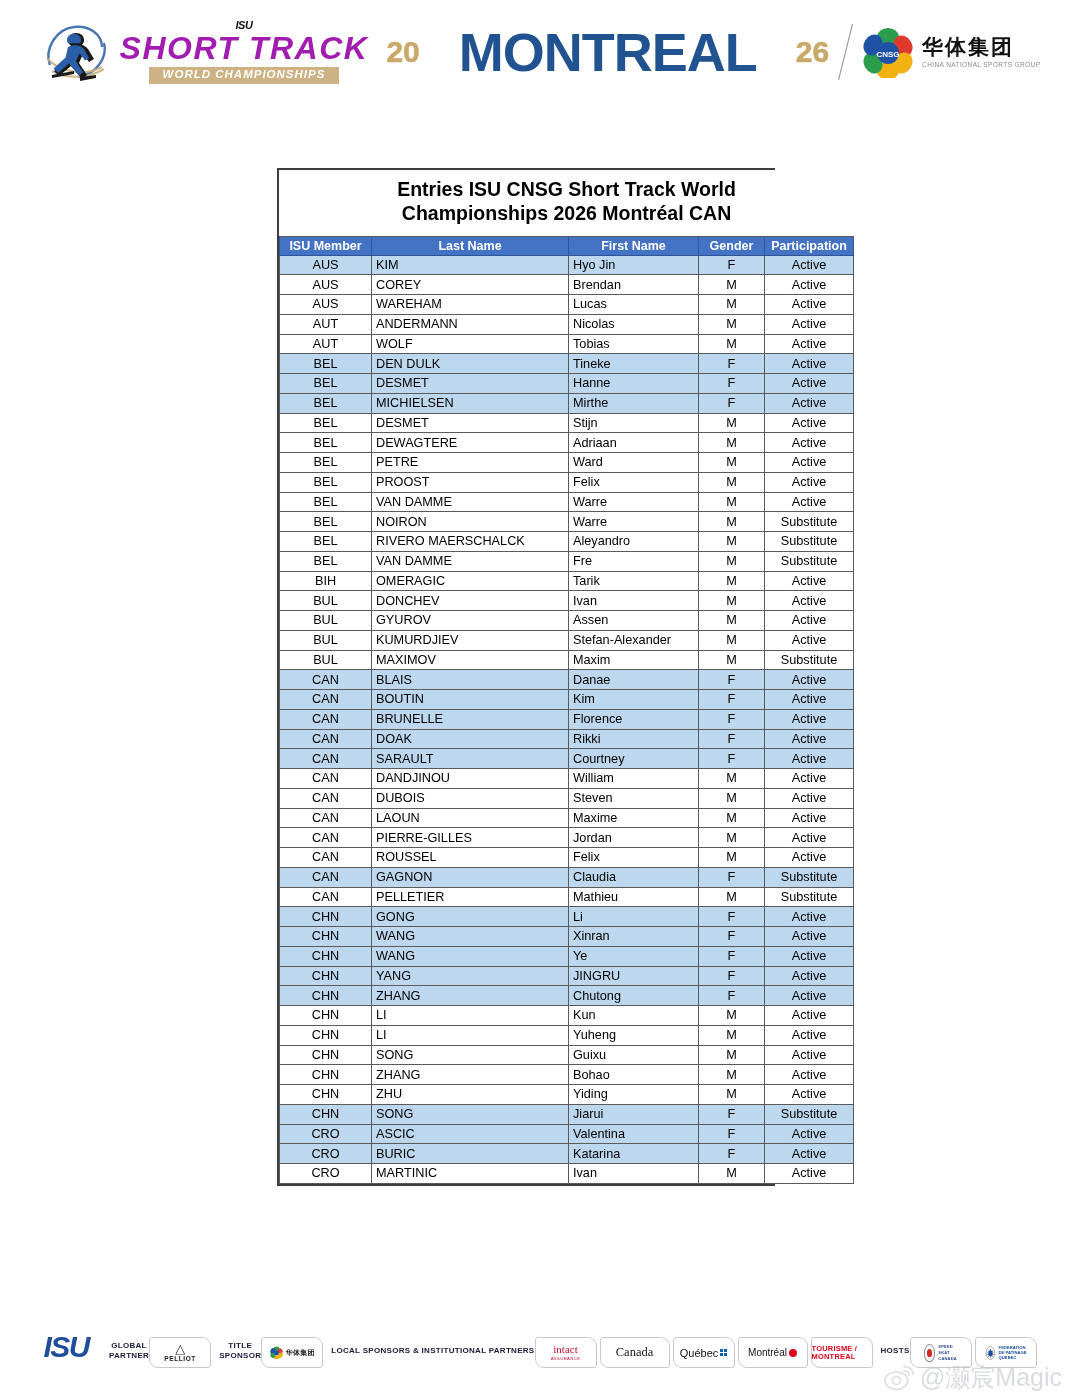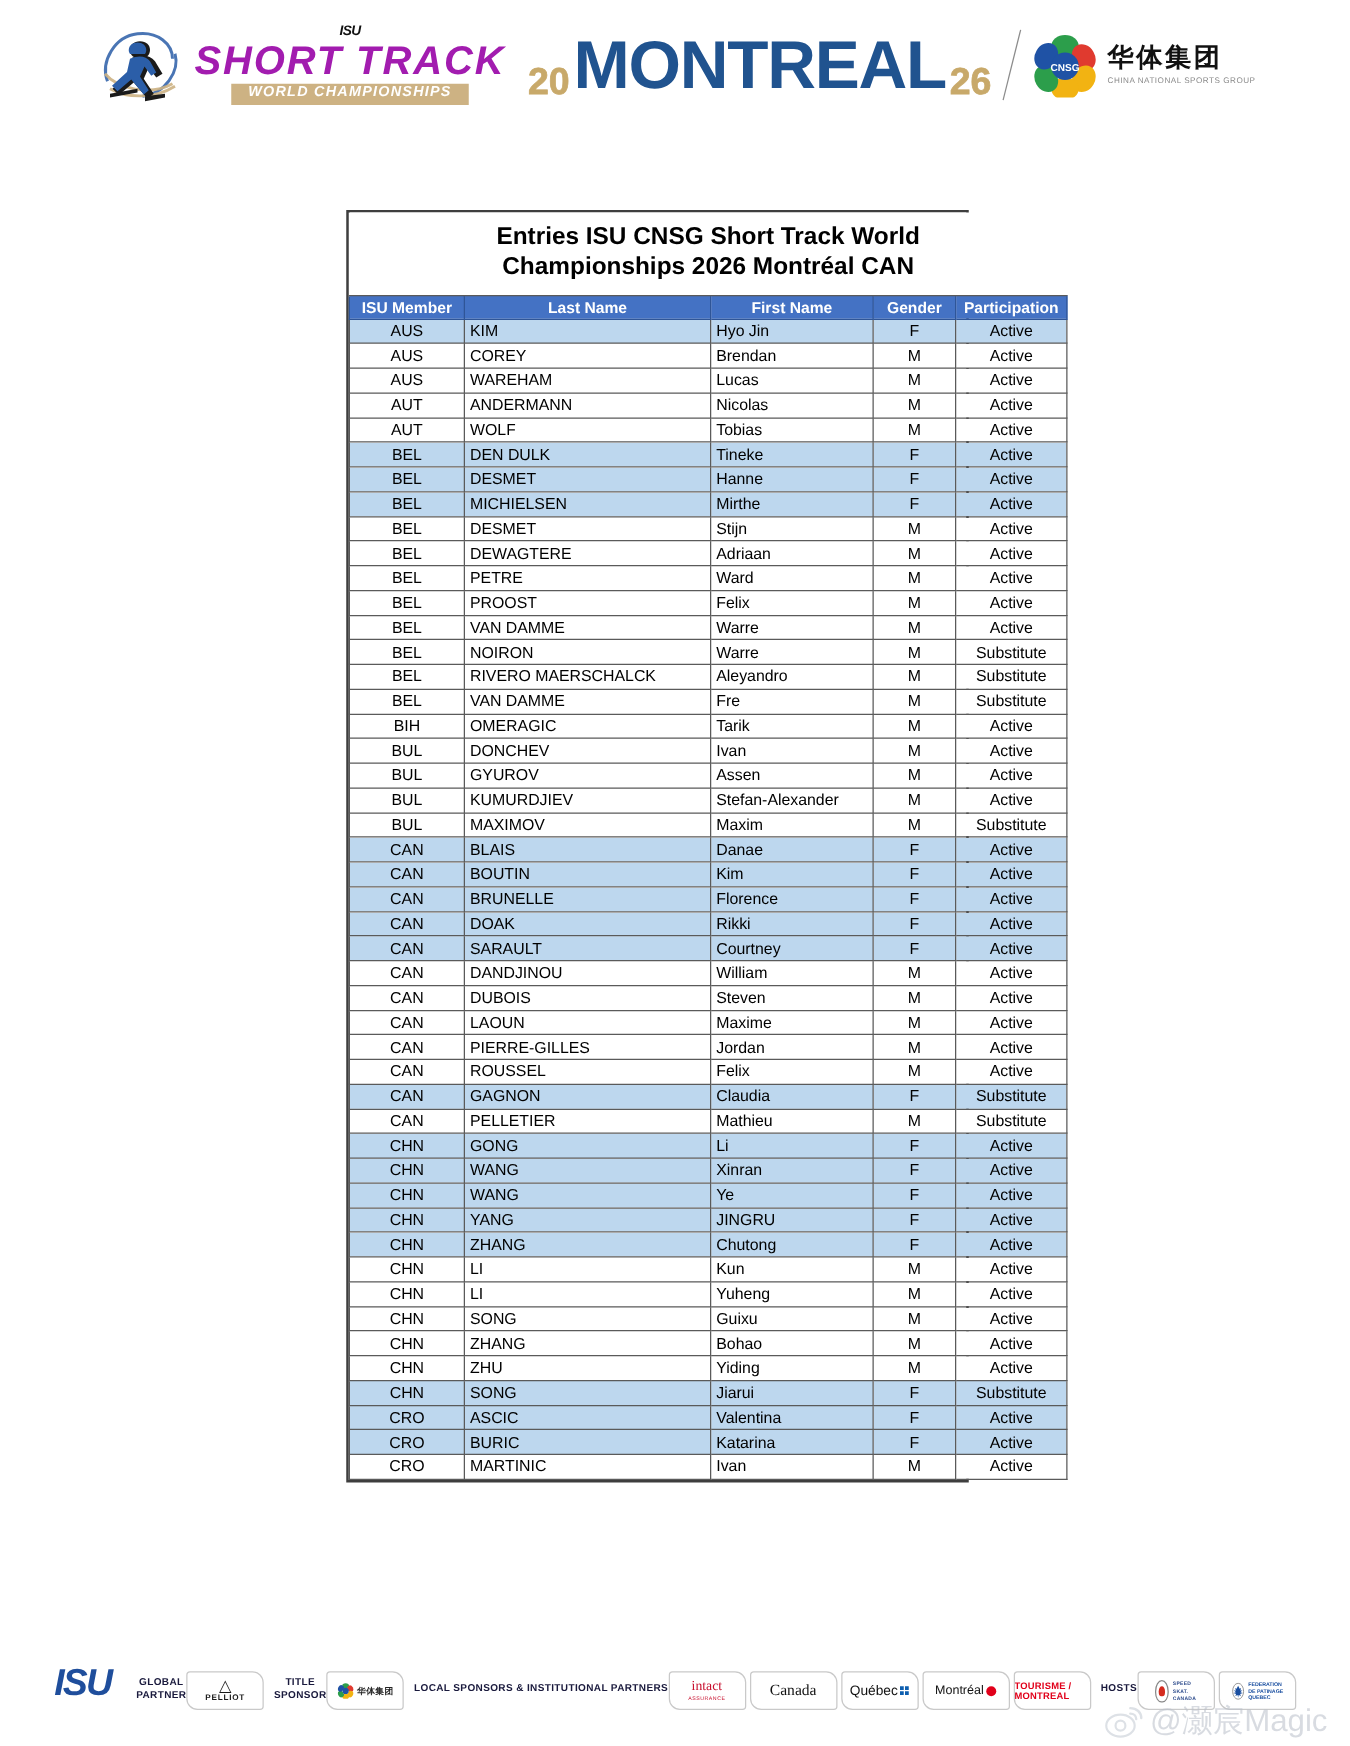--- a/index.html
+++ b/index.html
@@ -73,22 +73,23 @@
     font-style: italic;
     letter-spacing: 1px;
     padding: 2px 14px 3px 14px;
     line-height: 1;
     white-space: nowrap;
   }
 
   
   .montreal-block {
     display: flex;
-    align-items: flex-end;
+    align-items: center;
     flex: 0 0 auto;
+    gap: 36px;
   }
   .mtl-20, .mtl-26 {
     font-size: 30px;
     font-weight: bold;
     color: #c8a96a;
     letter-spacing: 0px;
     font-family: "Liberation Sans", sans-serif;
     -webkit-text-stroke: 0.6px #c8a96a;
   }
   .mtl-name {

